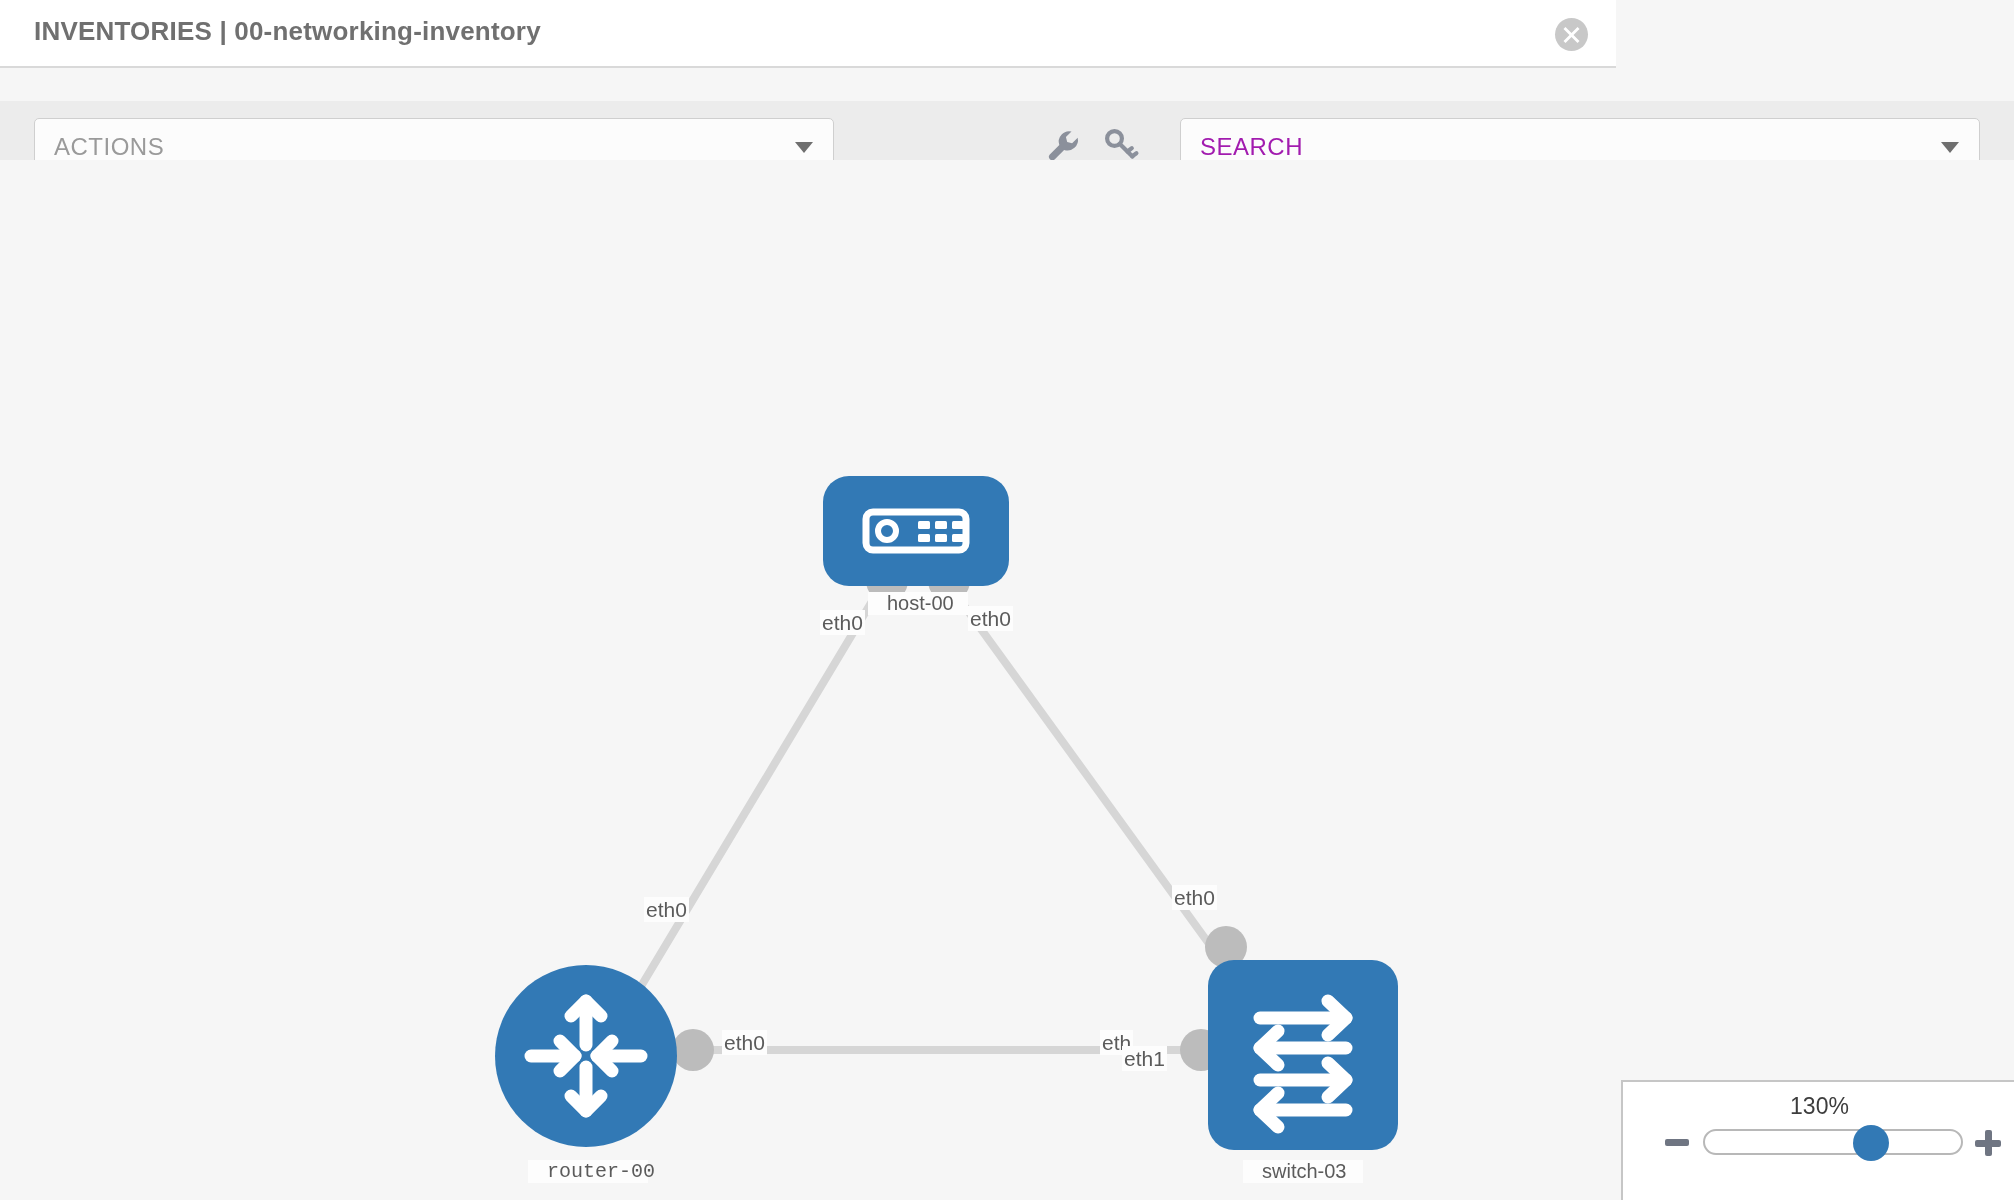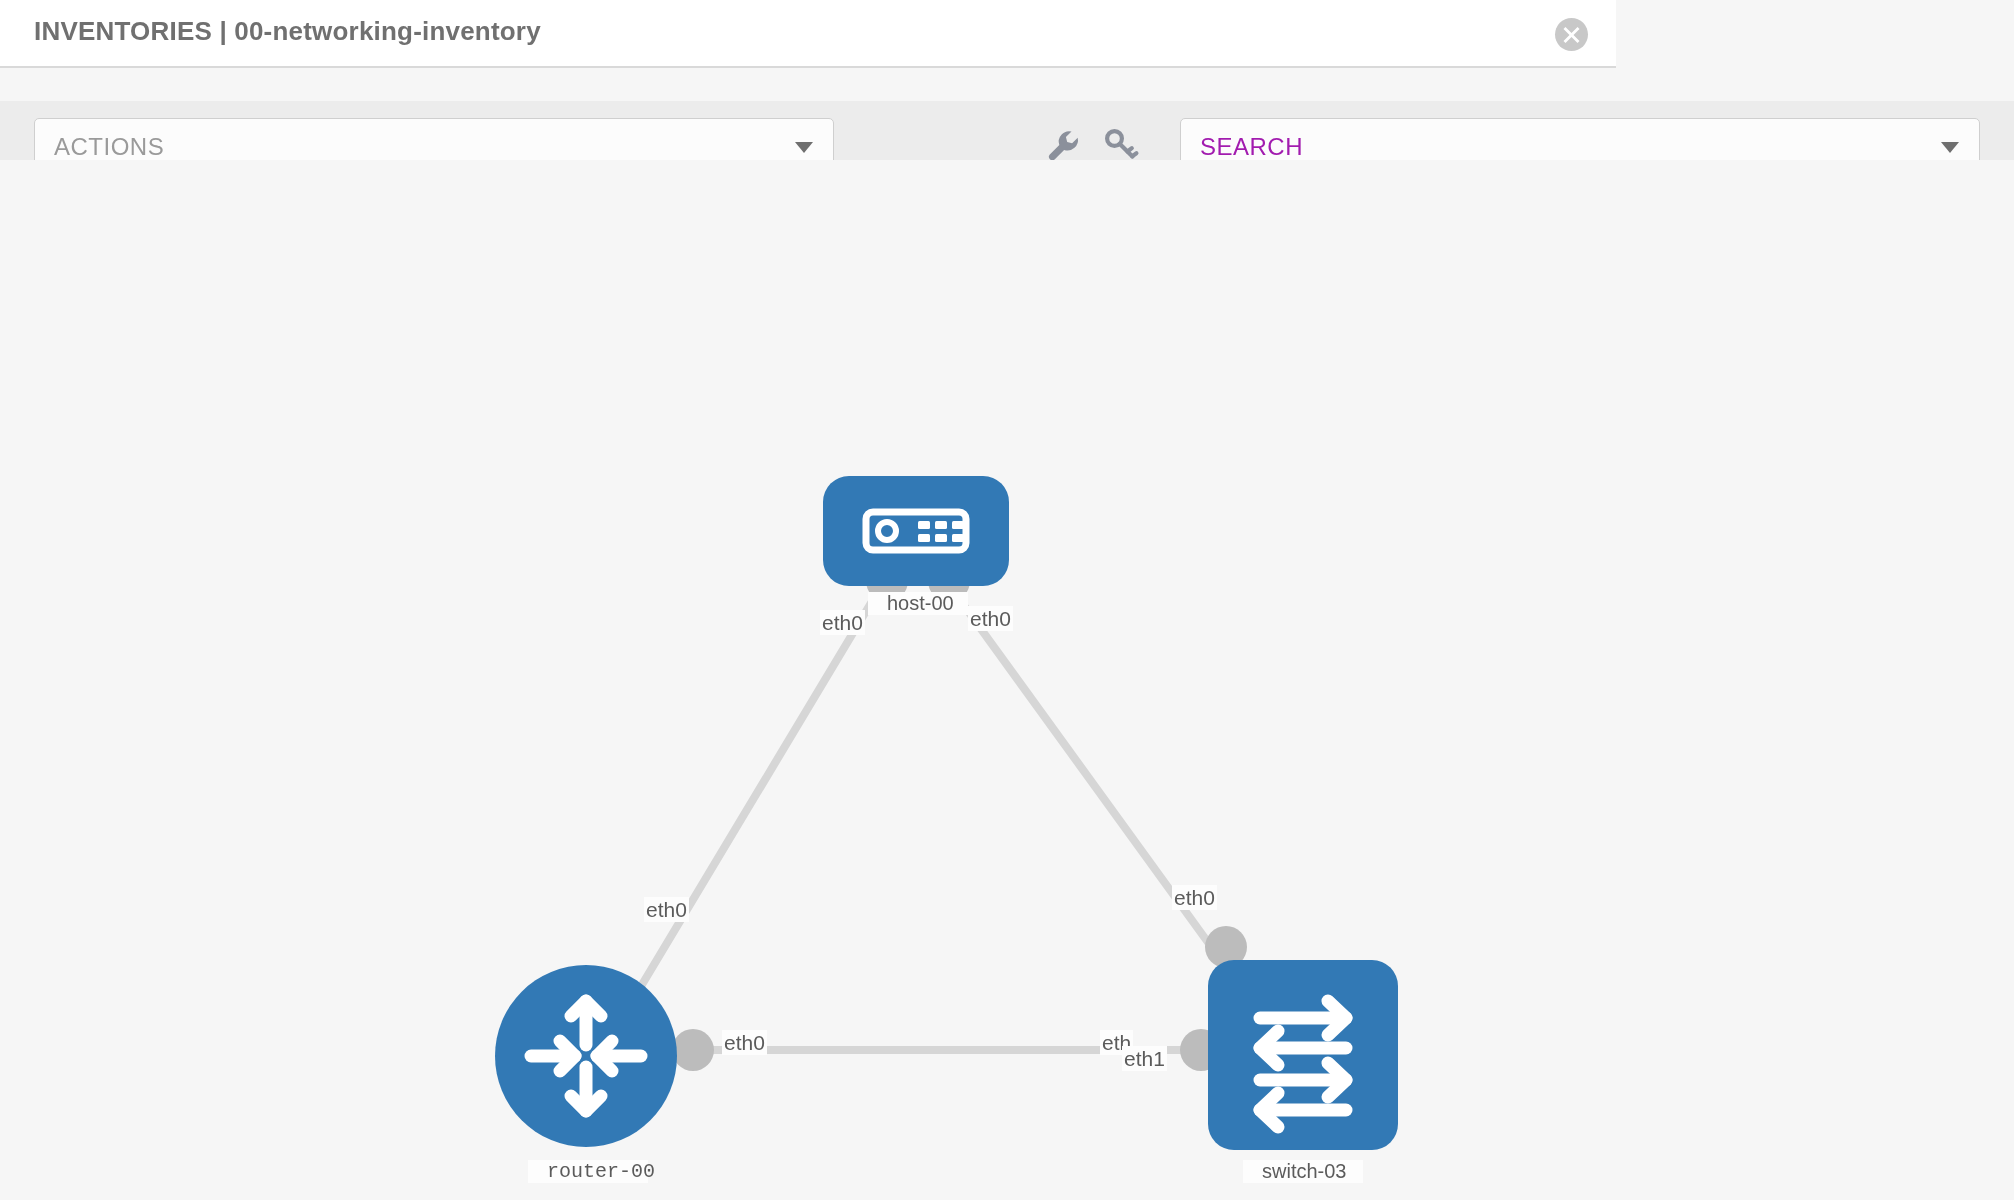--- a/index.html
+++ b/index.html
@@ -342,14 +342,22 @@
         </g>
       </svg>
     </div>
     <div class="node-label" style="left:1243px; top:1000px; width:120px;">switch-03</div>
     <div class="iface" style="left:1172px; top:725px;">eth0</div>
     <div class="iface" style="left:1100px; top:870px;">eth</div>
     <div class="iface" style="left:1122px; top:870px;margin-top:16px;">eth1</div>
 
   </div>
 
+  <div class="zoom-panel">
+    <div class="zoom-pct">130%</div>
+    <div class="zoom-minus"></div>
+    <div class="zoom-track">
+      <div class="zoom-thumb" id="zoom-thumb" style="left: 148px;"></div>
+    </div>
+    <div class="zoom-plus"></div>
+  </div>
 
 </div>
 
 </body></html>

